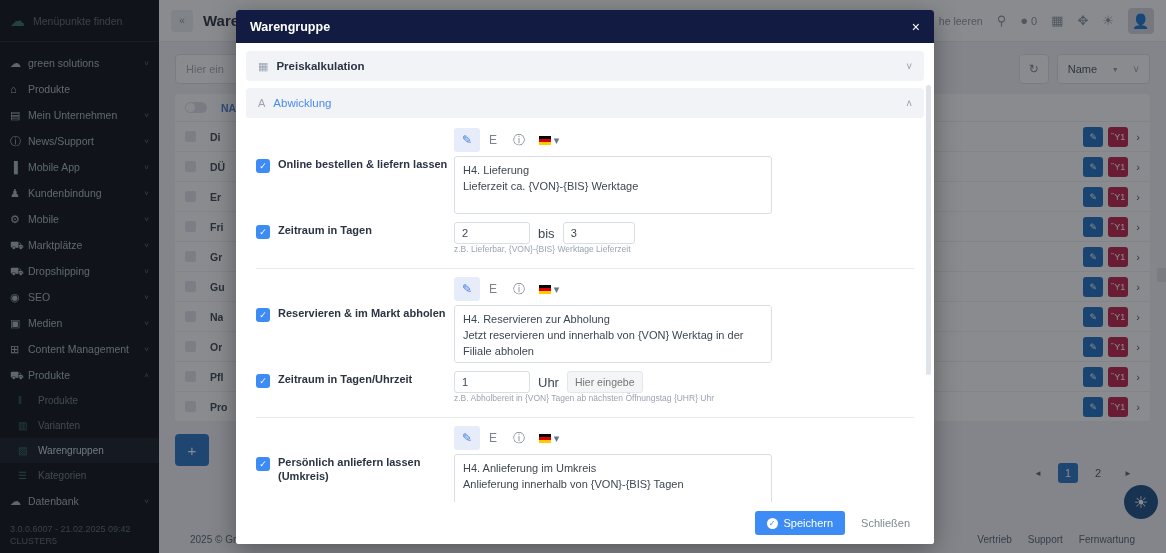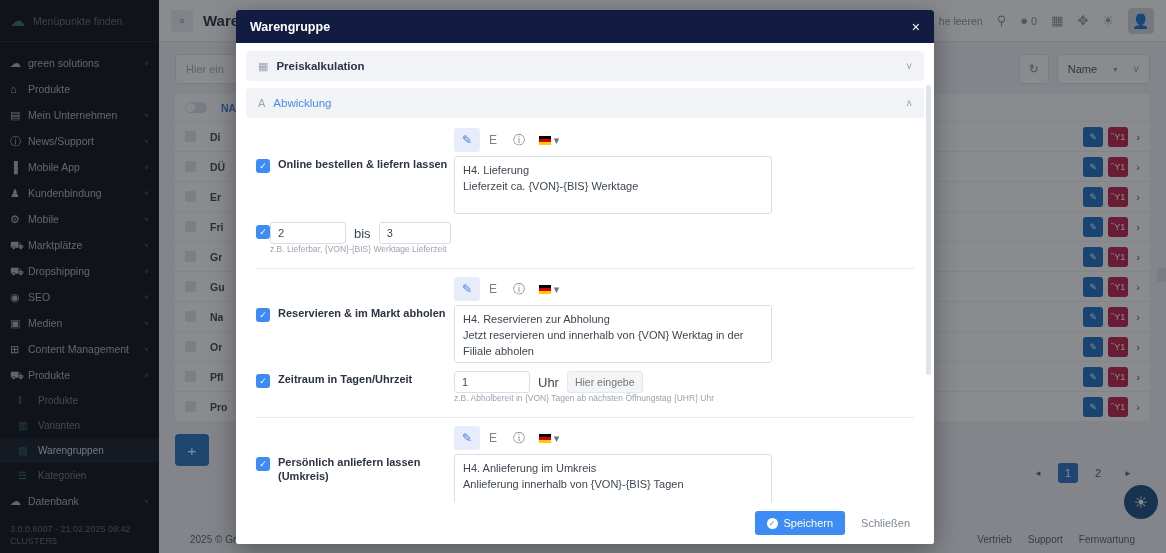--- a/index.html
+++ b/index.html
@@ -526,20 +526,21 @@
                 </div>
               </div>
               <div class="frow">
                 <div class="fcheck">✓</div>
                 <div class="flabel">Online bestellen &amp; liefern lassen</div>
                 <div class="fctl"><textarea class="ta" style="">H4. Lieferung
 Lieferzeit ca. {VON}-{BIS} Werktage</textarea></div>
               </div>
               <div class="frow">
                 <div class="fcheck">✓</div>
+                <div class="flabel">Zeitraum in Tagen</div>
                 <div class="fctl">
                   <div class="inline">
                     <input class="num-in" value="2" style="">
                     <span class="bis">bis</span>
                     <input class="num-in wide" value="3" style="">
                   </div>
                   <div class="hint">z.B. Lieferbar, {VON}-{BIS} Werktage Lieferzeit</div>
                 </div>
               </div>
             </div>

